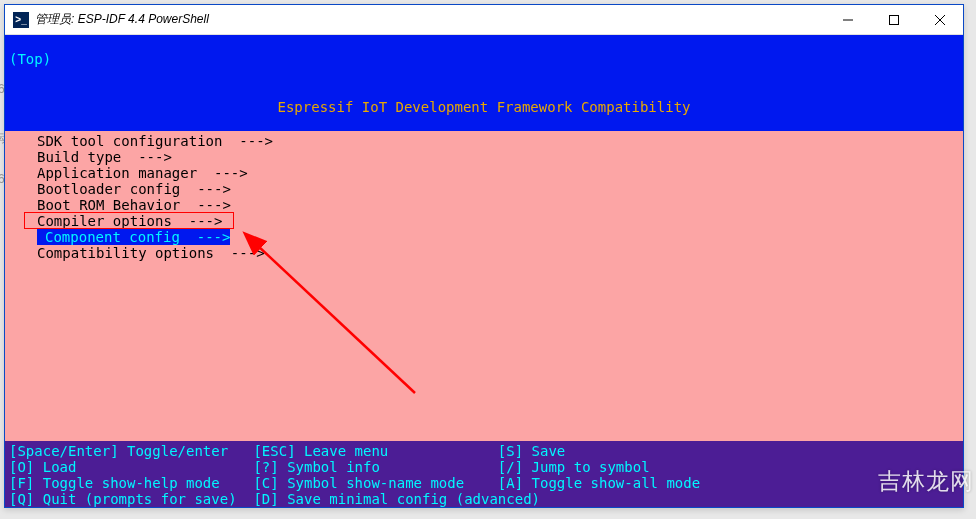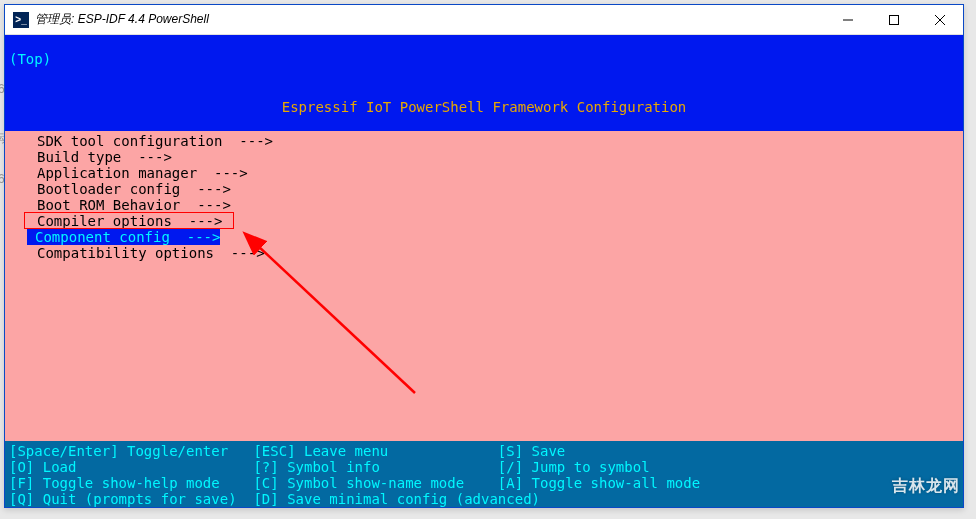--- a/index.html
+++ b/index.html
@@ -88,43 +88,43 @@
   }
   .menuitem {
     padding-left: 32px;
     white-space: pre;
   }
   .menuitem.selected {
     background: #0018ef;
     color: #00f7ff;
     display: inline-block;
   }
-  .sel-wrap { padding-left: 22px; }
+  .sel-wrap { padding-left: 32px; }
   .footer {
-    background: #0369a1;
+    background: #4c1d95;
     color: #00f7ff;
     padding: 2px 4px 0 4px;
   }
   .footer .frow { white-space: pre; }
   .redbox {
     position: absolute;
     border: 1px solid #ff0000;
     pointer-events: none;
   }
   .arrow {
     position: absolute;
     pointer-events: none;
   }
   .watermark {
     position: absolute;
-    right: 16px;
+    right: 2px;
     bottom: 22px;
     font-family: "Microsoft YaHei", sans-serif;
-    font-size: 16px;
-    font-weight: bold;
+    font-size: 23px;
+    font-weight: normal;
     color: rgba(255,255,255,0.85);
     text-shadow: 0 0 3px rgba(0,0,0,0.3);
     letter-spacing: 1px;
   }
   
   .gutter {
     position: absolute;
     left: -2px;
     font-size: 12px;
     color: #999;
@@ -156,21 +156,21 @@
     <div class="winbtn close">
       <svg width="10" height="10" viewBox="0 0 10 10">
           <line x1="0" y1="0" x2="10" y2="10" stroke="#000" stroke-width="1"></line>
           <line x1="10" y1="0" x2="0" y2="10" stroke="#000" stroke-width="1"></line>
         </svg>
     </div>
   </div>
 
   <div class="term">
     <div class="row topbar">(Top)</div>
-    <div class="row headerline">Espressif IoT PowerShell Framework Configuration</div>
+    <div class="row headerline">Espressif IoT Development Framework Compatibility</div>
 
     <div class="body" id="menu-body">
         <div class="menuitem">SDK tool configuration  ---&gt;</div>
         <div class="menuitem">Build type  ---&gt;</div>
         <div class="menuitem">Application manager  ---&gt;</div>
         <div class="menuitem">Bootloader config  ---&gt;</div>
         <div class="menuitem">Boot ROM Behavior  ---&gt;</div>
         <div class="menuitem">Compiler options  ---&gt;</div>
         <div class="sel-wrap"><span class="menuitem selected" style="padding-left: 8px;">Component config  ---&gt;</span></div>
         <div class="menuitem">Compatibility options  ---&gt;</div>

